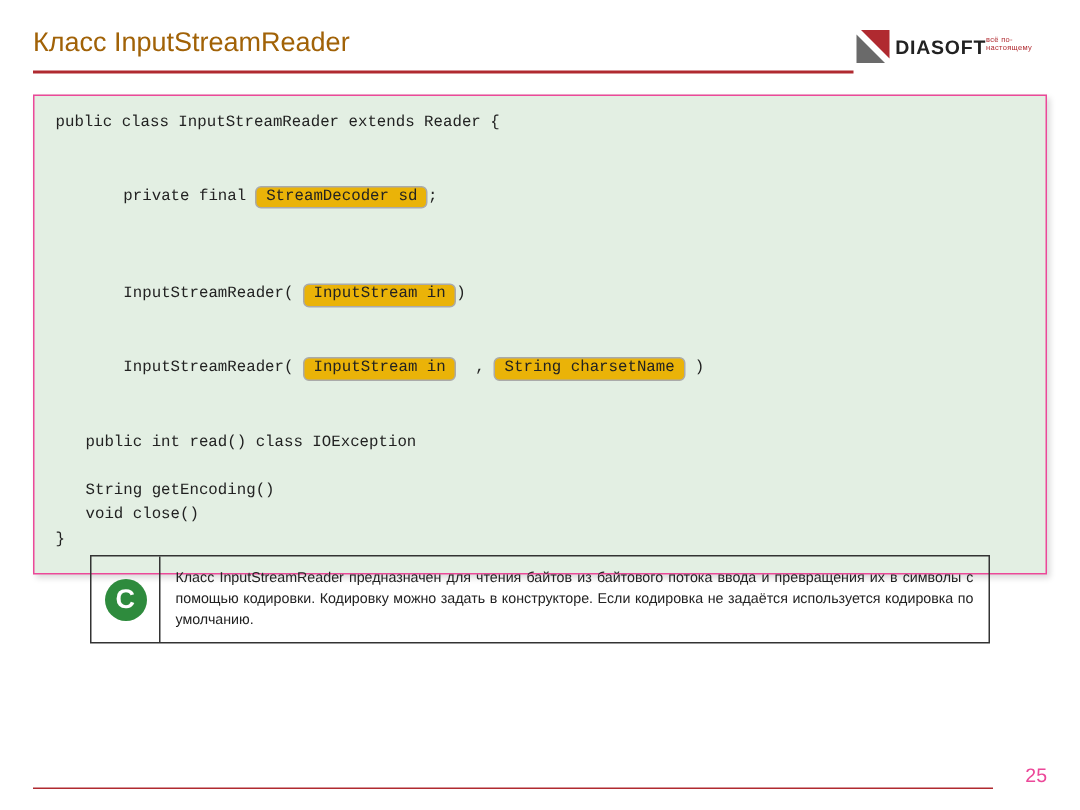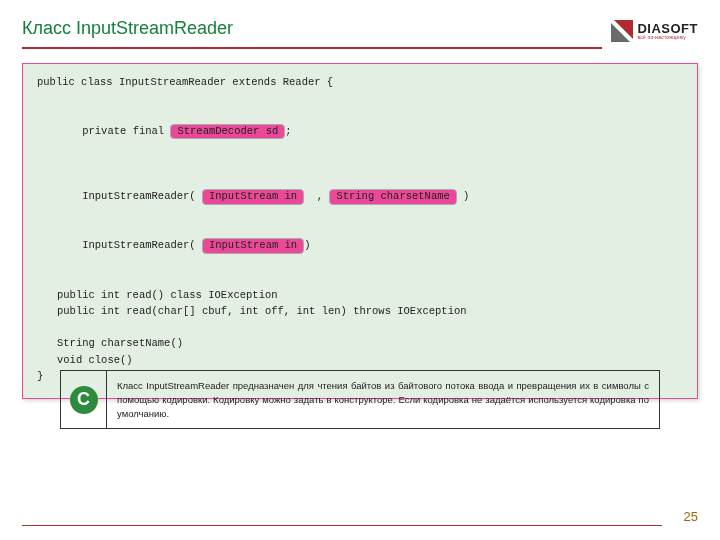--- a/index.html
+++ b/index.html
@@ -12,39 +12,38 @@
     overflow: hidden;
   }
   .header {
     display: flex;
     justify-content: space-between;
     align-items: flex-start;
     padding: 18px 22px 0 22px;
   }
   .title {
     font-size: 18px;
-    color: #15803d;
+    color: #a16207;
     font-weight: 400;
     border-bottom: 2px solid #b02a30;
     padding-bottom: 8px;
     width: 580px;
   }
   .logo {
     display: flex;
     align-items: center;
     gap: 2px;
   }
   .logo-mark {
     width: 26px;
     height: 26px;
     position: relative;
   }
   .logo-text {
     display: flex;
-    flex-direction: column;
     line-height: 1;
   }
   .logo-main {
     font-size: 13px;
     font-weight: 700;
     letter-spacing: 0.5px;
     color: #222;
   }
   .logo-sub {
     font-size: 5px;
@@ -60,21 +59,21 @@
     font-family: "Courier New", monospace;
     font-size: 10.5px;
     line-height: 1.55;
     color: #222;
     position: relative;
   }
   .code-line { white-space: pre; }
   .indent { padding-left: 20px; }
   .pill {
     display: inline-block;
-    background: #ec4899;
+    background: #eab308;
     border: 1px solid #aaa;
     border-radius: 4px;
     padding: 0 6px;
     line-height: 1.3;
     vertical-align: baseline;
   }
   .info-box {
     position: absolute;
     left: 60px;
     right: 60px;
@@ -107,21 +106,21 @@
     font-size: 9.5px;
     line-height: 1.45;
     color: #222;
     text-align: justify;
   }
   .page-num {
     position: absolute;
     right: 22px;
     bottom: 16px;
     font-size: 13px;
-    color: #a16207;
+    color: #ec4899;
   }
   .footer-line {
     position: absolute;
     left: 22px;
     bottom: 14px;
     width: 640px;
     border-top: 1px solid #b02a30;
   }
 </style>
 </head>
@@ -144,30 +143,29 @@
 </div>
 
 <div class="code-block">
   <div class="code-line">public class InputStreamReader extends Reader {</div>
   <div class="code-line">&nbsp;</div>
   <div class="code-line indent">
     <span>private final </span><span class="pill">StreamDecoder sd</span><span>;</span>
   </div>
   <div class="code-line">&nbsp;</div>
   <div class="code-line indent">
-    <span>InputStreamReader( </span><span class="pill">InputStream in</span><span>  , </span><span class="pill">String charsetName</span><span> )</span>
+    <span>InputStreamReader( </span><span class="pill">InputStream in</span><span>)</span>
   </div>
   <div class="code-line indent">
-    <span>InputStreamReader( </span><span class="pill">InputStream in</span><span>)</span>
+    <span>InputStreamReader( </span><span class="pill">InputStream in</span><span>  , </span><span class="pill">String charsetName</span><span> )</span>
   </div>
   <div class="code-line">&nbsp;</div>
   <div class="code-line indent">public int read() class IOException</div>
-  <div class="code-line indent">public int read(char[] cbuf, int off, int len) throws IOException</div>
   <div class="code-line">&nbsp;</div>
-  <div class="code-line indent">String charsetName()</div>
+  <div class="code-line indent">String getEncoding()</div>
   <div class="code-line indent">void close()</div>
   <div class="code-line">}</div>
 </div>
 
 <div class="info-box">
   <div class="info-badge">
     <div class="badge-circle">С</div>
   </div>
   <div class="info-text">Класс InputStreamReader предназначен для чтения байтов из байтового потока ввода и превращения их в символы с помощью кодировки. Кодировку можно задать в конструкторе. Если кодировка не задаётся используется кодировка по умолчанию.</div>
 </div>

